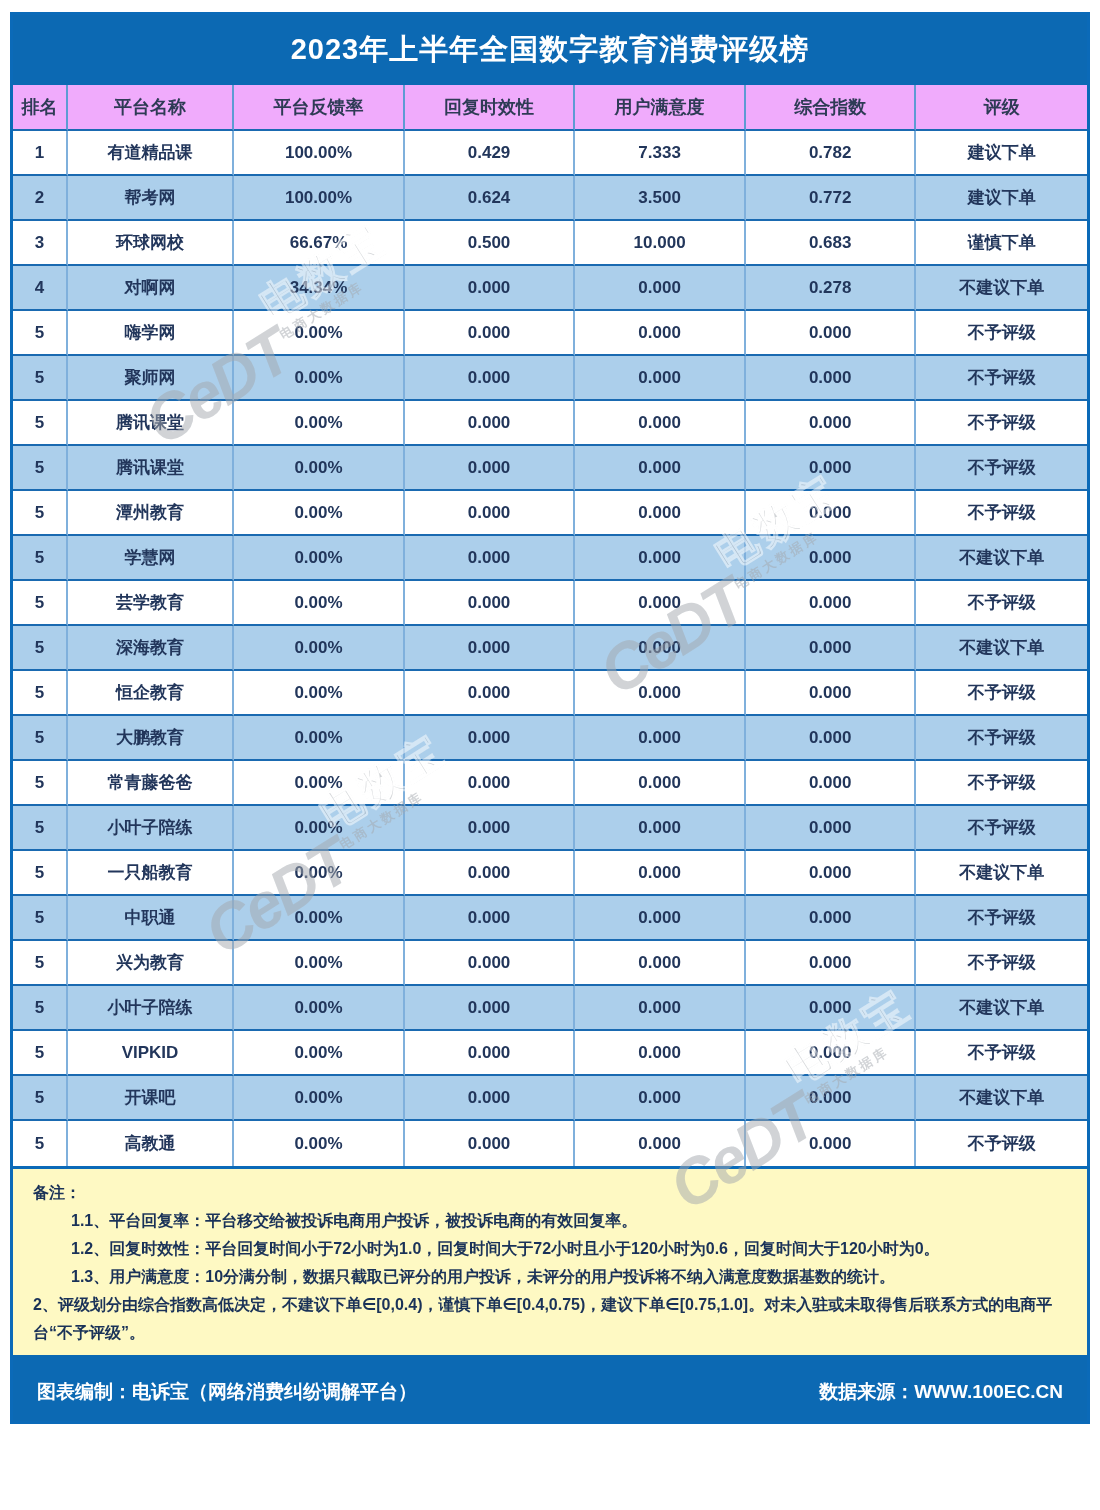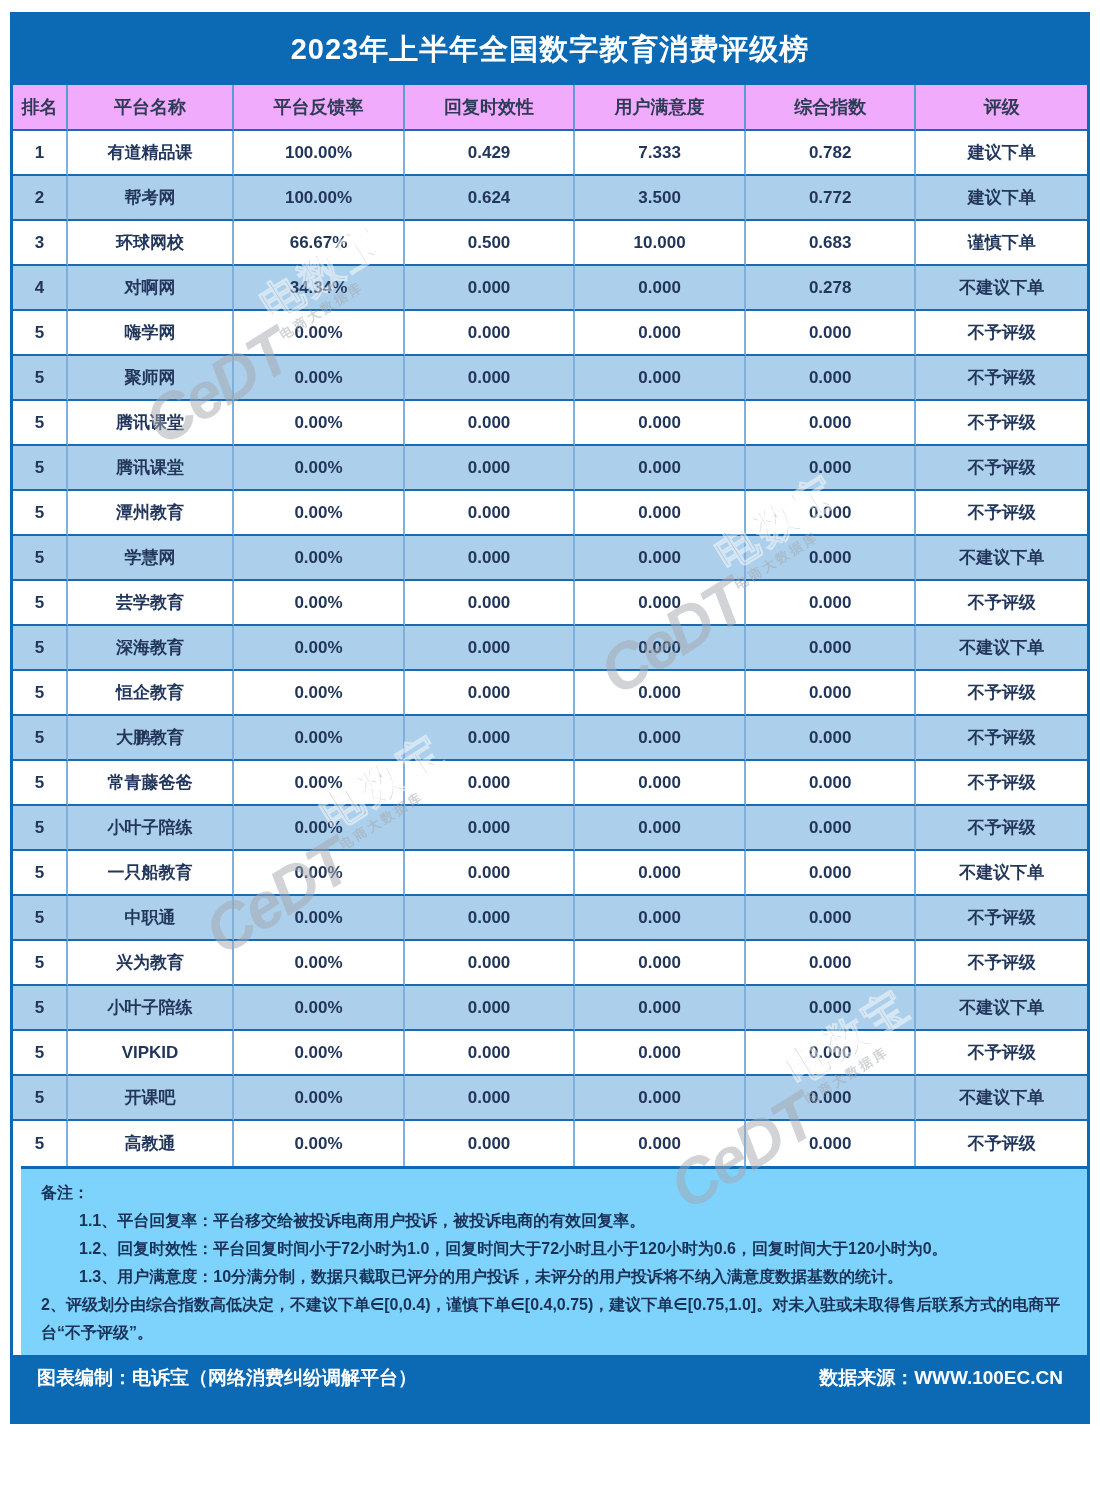--- a/index.html
+++ b/index.html
@@ -61,39 +61,38 @@
     height:45px;
     font-size:17px;
     background:#ffffff;
     border-bottom:2px solid #1A6AB1;
     border-right:2px solid #7FB0DC;
   }
   .rating-table th:last-child, .rating-table td:last-child { border-right:none; }
   .rating-table tr.alt td { background:#ACCFEB; }
   .rating-table tr:last-child td { border-bottom:none; }
   .notes {
-    background:#7dd3fc;
+    background:#fef9c3;
     border-top:3px solid #0B6AB8;
     padding:10px 20px 8px 20px;
-    margin-left:8px;
   }
   .note-line {
     font-size:16px;
     font-weight:bold;
     color:#1A3258;
     line-height:28px;
   }
   .note-line.indent { padding-left:38px; }
   .footer-bar {
     height:66px;
     background:#0C69B3;
     display:flex;
-    align-items:flex-start;
+    align-items:flex-end;
     justify-content:space-between;
-    padding:10px 24px;
+    padding:16px 24px;
   }
   .footer-bar span {
     color:#ffffff;
     font-size:19px;
     font-weight:bold;
   }
   
   .wm {
     position:absolute;
     pointer-events:none;

